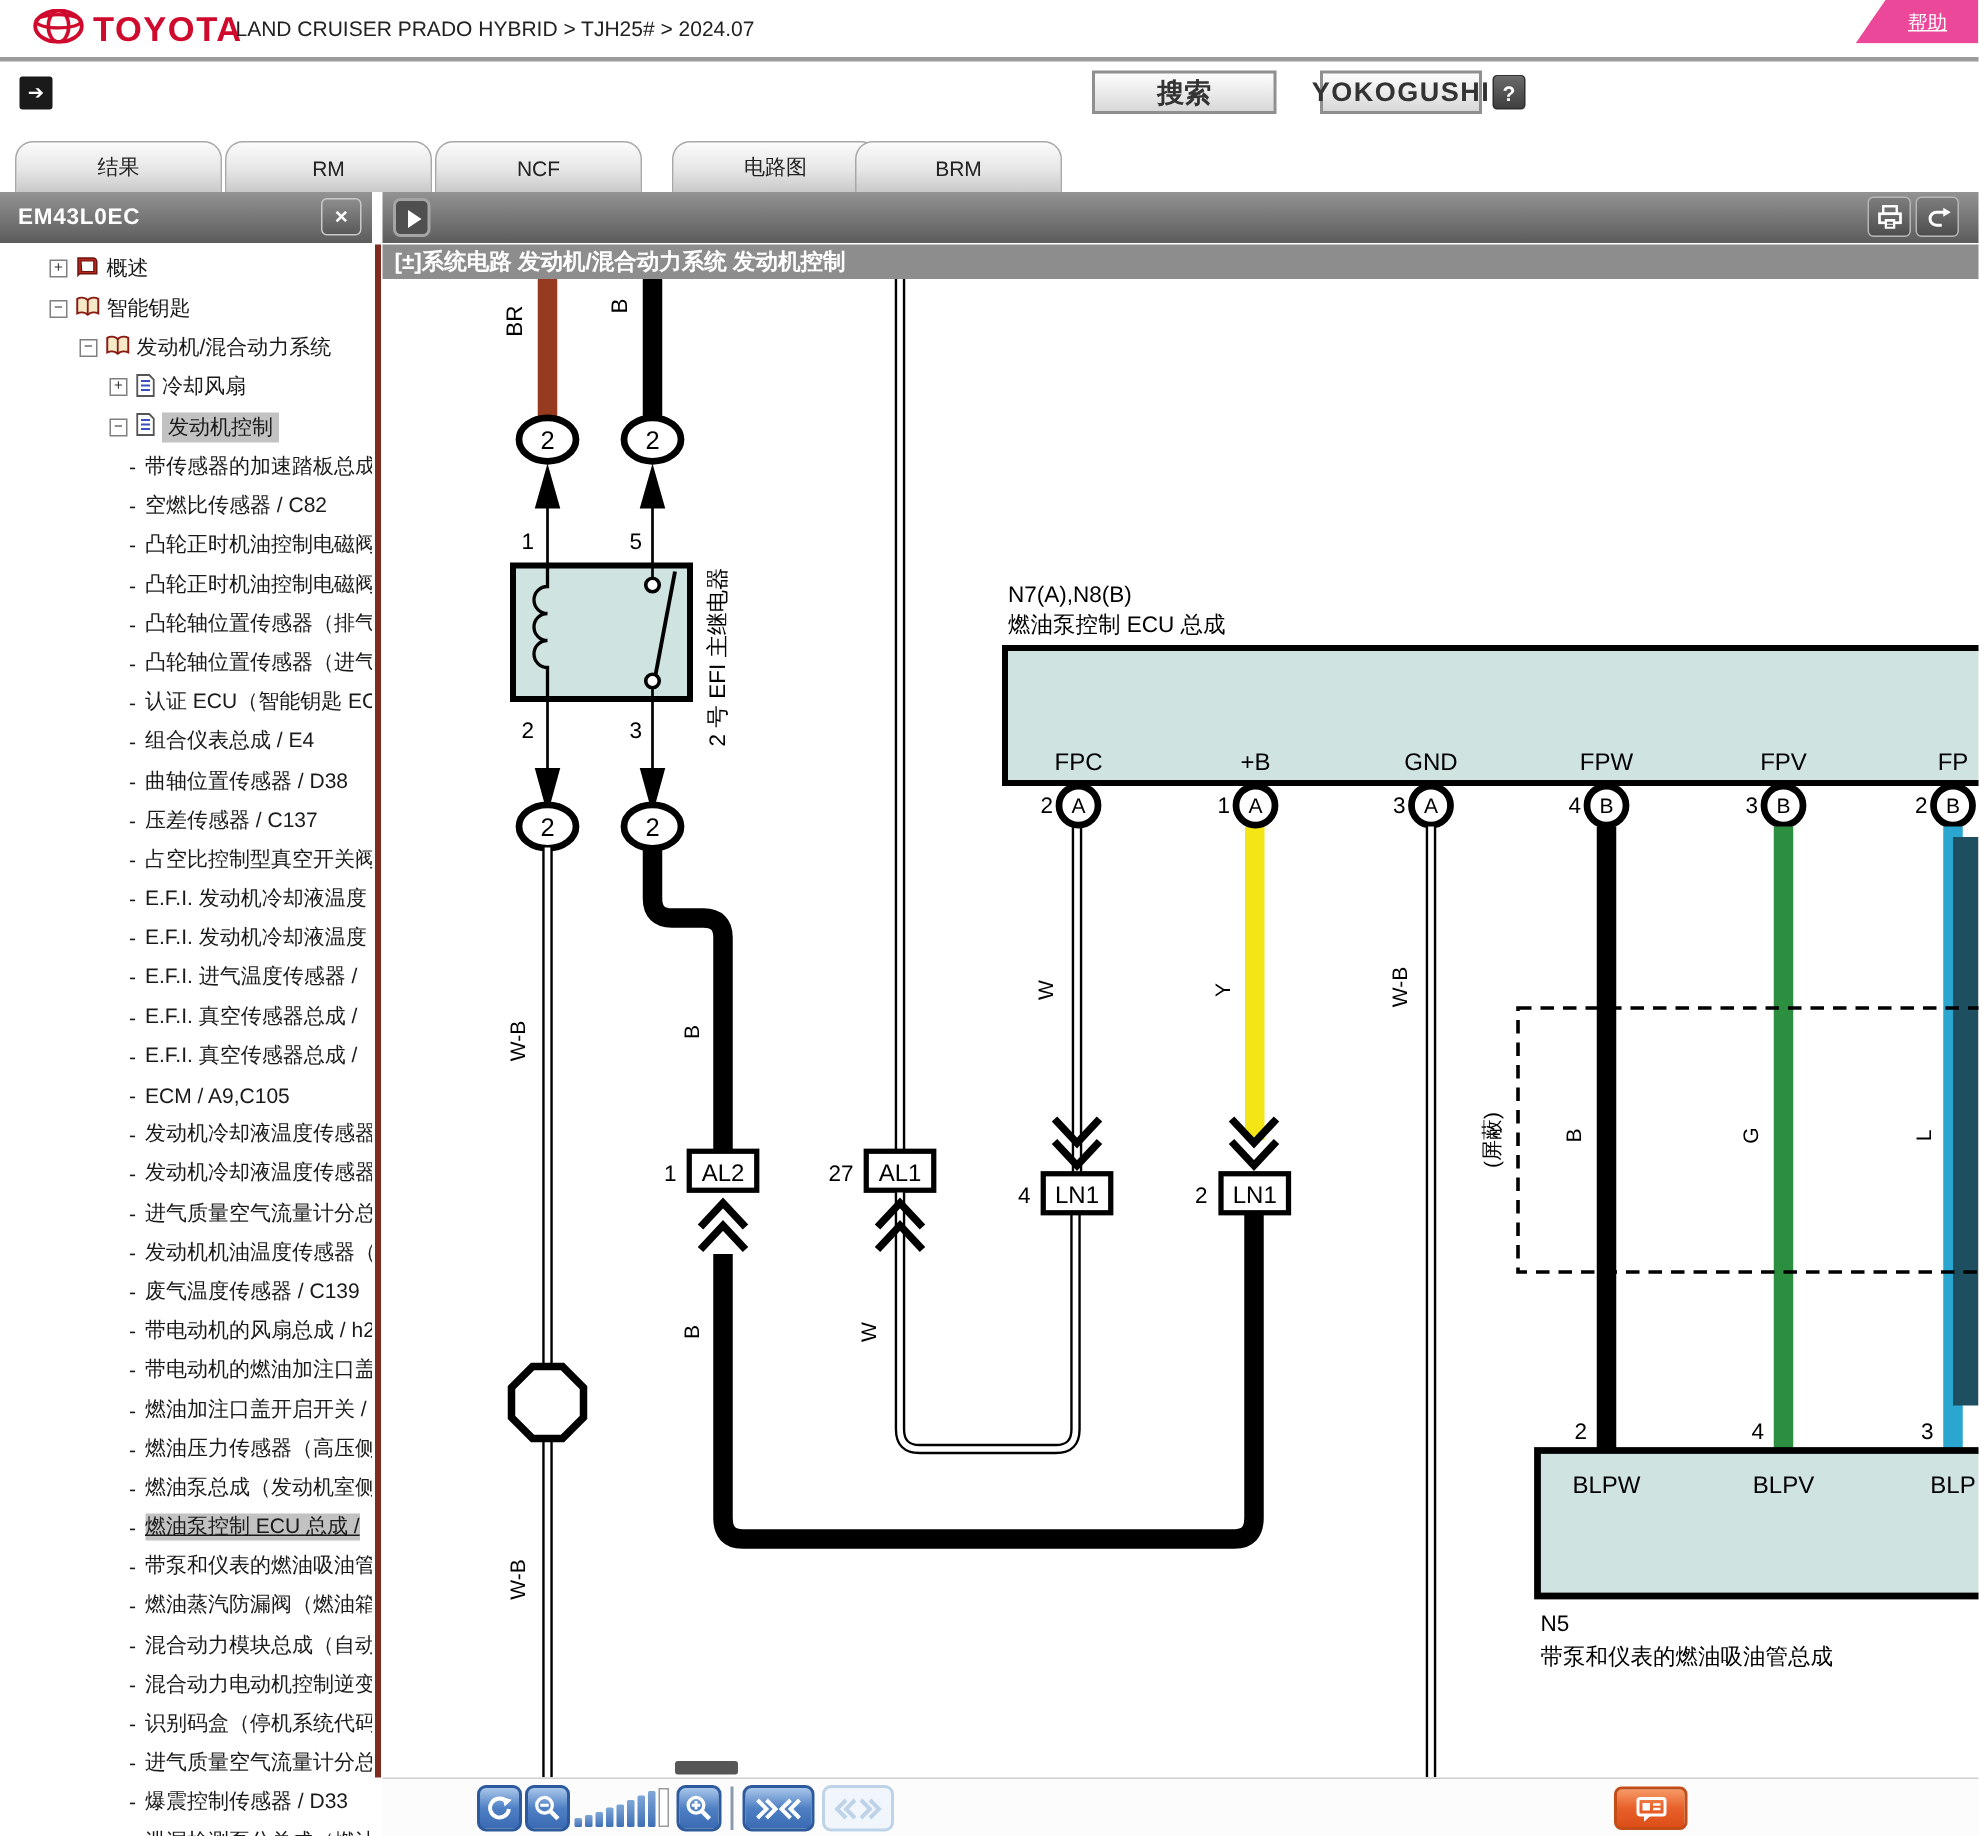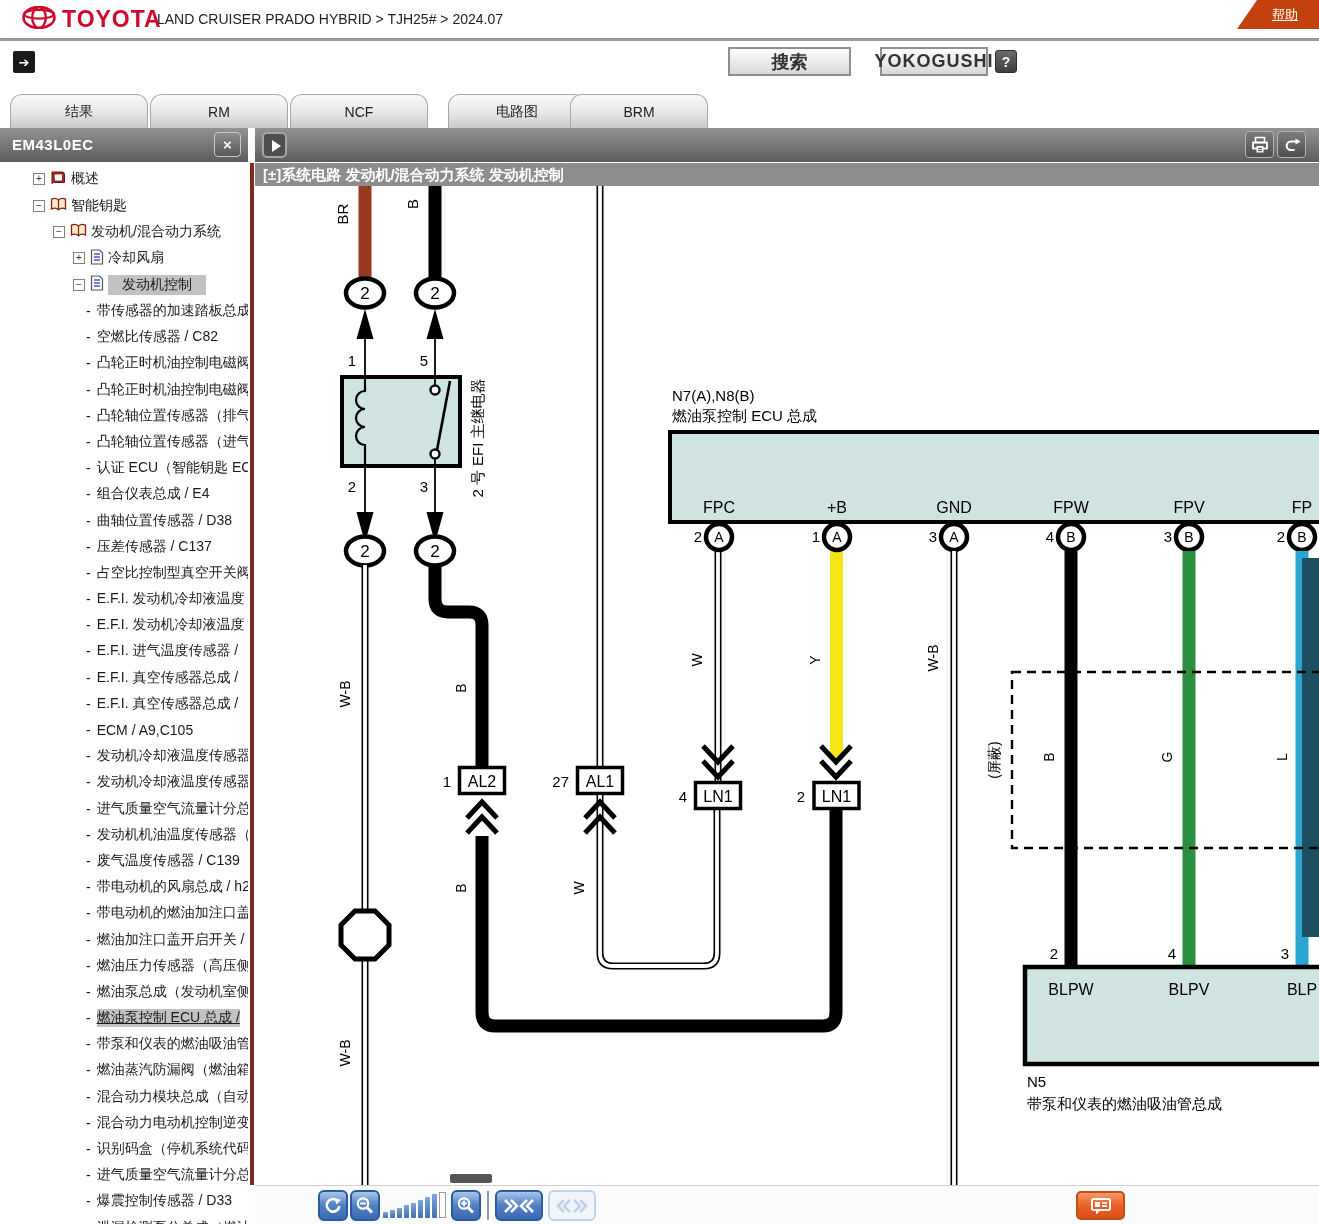--- a/index.html
+++ b/index.html
@@ -4,21 +4,21 @@
 <style>
   * { margin:0; padding:0; box-sizing:border-box; }
   html,body { width:1319px; height:1224px; overflow:hidden; background:#fff;
     font-family:"Liberation Sans","DejaVu Sans",sans-serif; color:#1a1a1a; }
 
   
   #top-header { position:absolute; left:0; top:0; width:1319px; height:41px; background:#fff; border-bottom:3px solid #9b9b9b; }
   #logo-wrap { position:absolute; left:22px; top:6px; display:flex; align-items:flex-start; gap:6px; }
   #logo-text { font-size:23px; font-weight:bold; color:#cf0a2c; letter-spacing:1px; }
   #breadcrumb { position:absolute; left:157px; top:11px; font-size:14px; color:#222; }
-  #help-tab { position:absolute; right:0; top:0; width:82px; height:29px; background:#c2410c;
+  #help-tab { position:absolute; right:0; top:0; width:82px; height:29px; background:#ec4899;
     clip-path:polygon(20px 0,100% 0,100% 100%,0 100%); color:#fff; font-size:13px;
     text-decoration:underline; display:flex; align-items:center; justify-content:center; padding-left:14px; cursor:pointer; }
 
   
   #search-row { position:absolute; left:0; top:44px; width:1319px; height:46px; background:#fff; }
   #search-input { position:absolute; left:10px; top:4px; width:704px; height:27px; border:2px solid #5a5a5a;
     padding:0 6px 0 32px; font-size:14px; font-family:inherit; color:#222; }
   #search-input::placeholder { color:#999; }
   #search-arrow { position:absolute; left:13px; top:7px; width:22px; height:22px; background:#1a1a1a; border-radius:2px;
     color:#fff; font-size:13px; display:flex; align-items:center; justify-content:center; }
@@ -56,21 +56,21 @@
 
   
   #v-divider { position:absolute; left:250px; top:163px; width:4px; height:1022px; background:#7e2c1e; }
 
   
   #tree-panel { position:absolute; left:0; top:163px; width:248px; height:1061px; background:#fff; overflow:hidden; }
   .tnode { height:26.4px; display:flex; align-items:center; white-space:nowrap; font-size:14px; cursor:pointer; }
   .tnode .exp { width:12px; height:12px; border:1px solid #808080; background:#fff; font-size:10px; line-height:10px;
     text-align:center; margin-right:5px; flex:0 0 auto; color:#333; }
   .tnode .nico { margin-right:4px; flex:0 0 auto; }
-  .tnode .nlabel.hl { background:#c2c2c2; padding:1px 14px; }
+  .tnode .nlabel.hl { background:#c2c2c2; padding:1px 4px; }
   .leaf { height:26.2px; display:flex; align-items:center; padding-left:86px; font-size:14px;
     white-space:nowrap; cursor:pointer; }
   .leaf .dash { margin-right:6px; }
   .leaf.sel .leaf-label { background:#c2c2c2; text-decoration:underline; }
 
   
   #diag-title { position:absolute; left:255px; top:163px; width:1064px; height:23px; background:#8d8d8d;
     color:#fff; font-weight:bold; font-size:15px; line-height:23px; padding-left:8px; white-space:nowrap; overflow:hidden; }
   #diagram-svg { position:absolute; left:255px; top:186px; width:1064px; height:999px; background:#fff; }
   text { font-family:"Liberation Sans","DejaVu Sans",sans-serif; fill:#000; }

